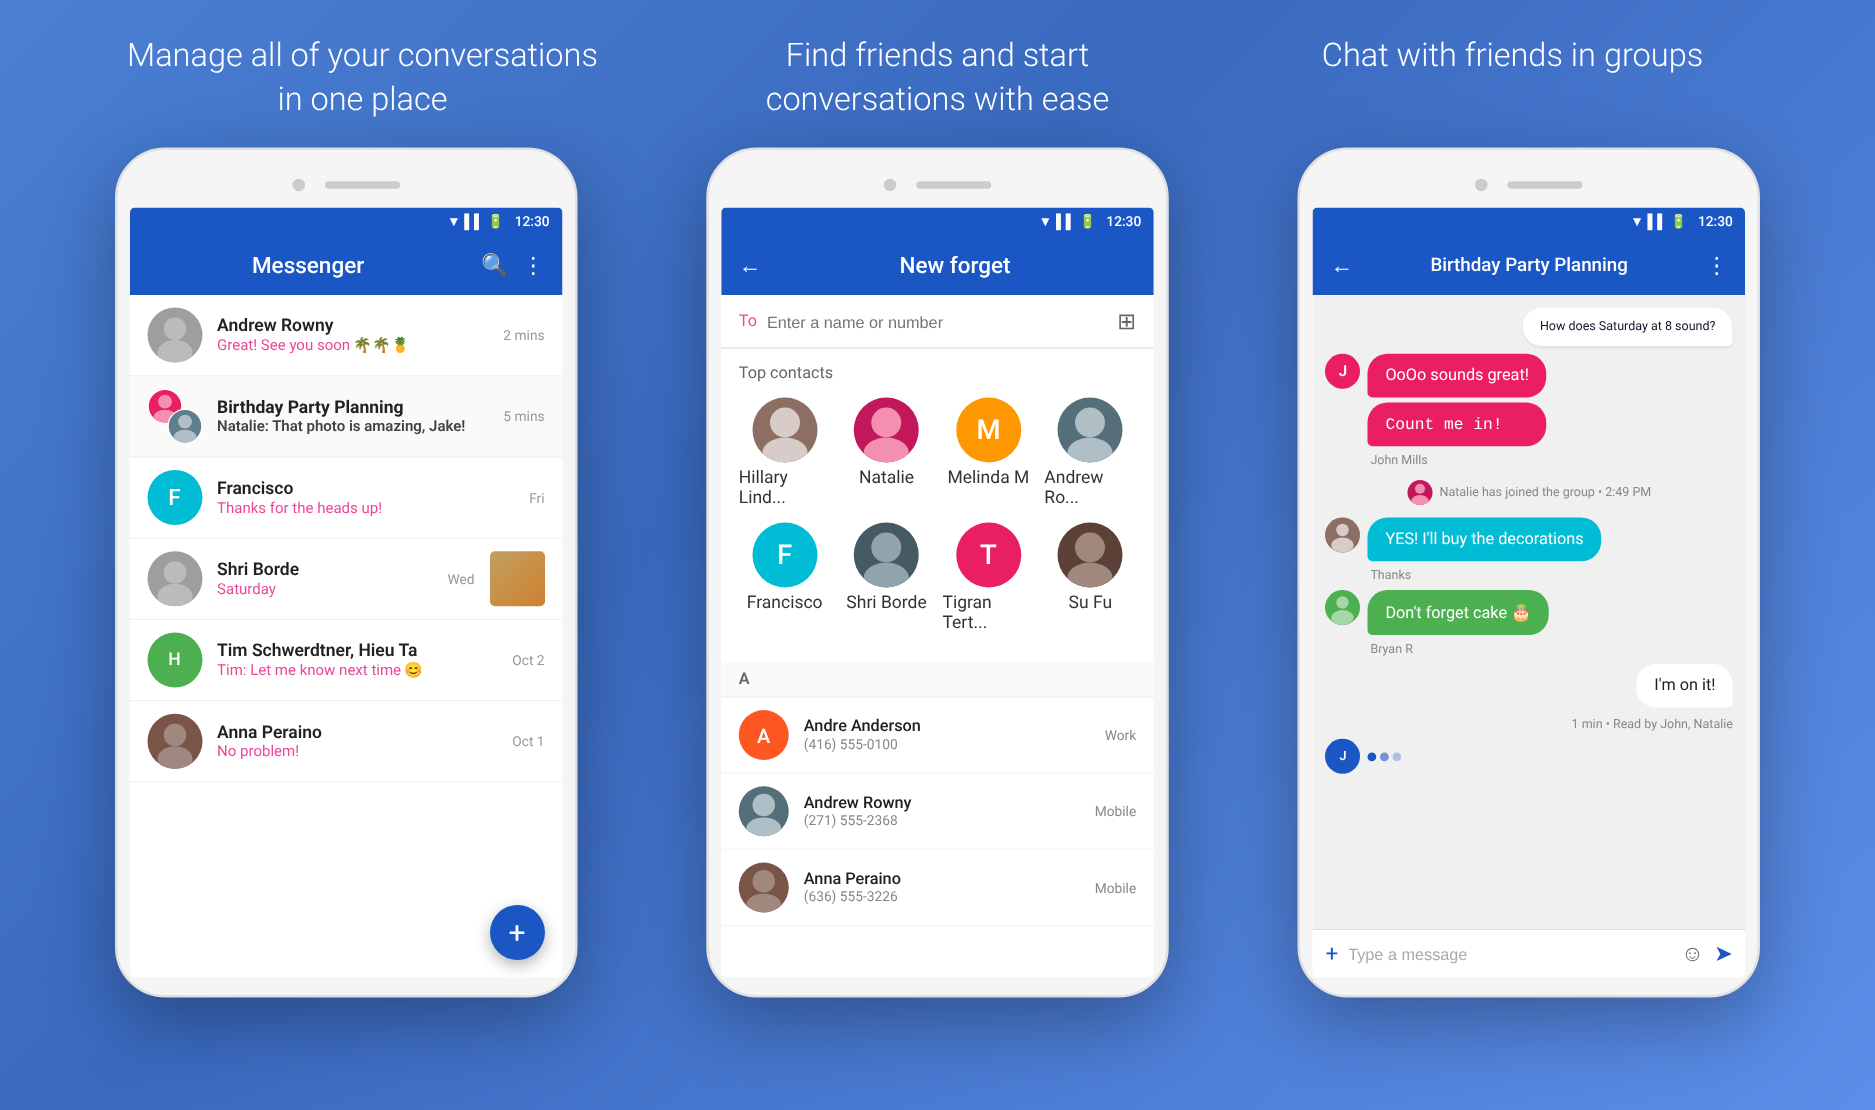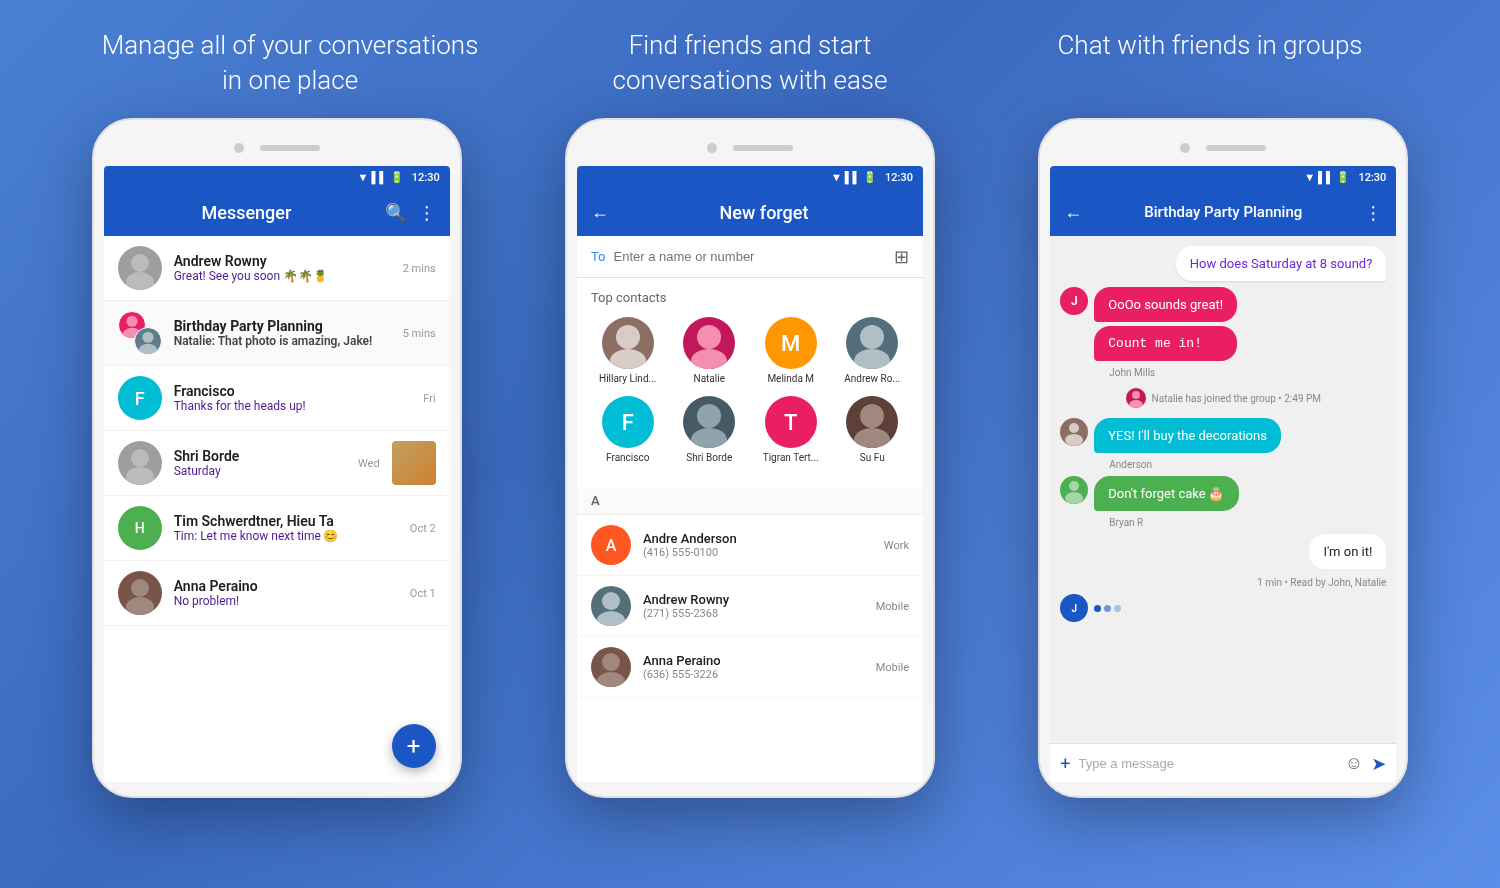--- a/index.html
+++ b/index.html
@@ -146,21 +146,21 @@
       align-items: center;
       justify-content: center;
       font-size: 18px;
       font-weight: 500;
       color: white;
       overflow: hidden;
     }
 
     .conv-content { flex: 1; min-width: 0; }
     .conv-name { font-size: 14px; font-weight: 600; color: #212121; }
-    .conv-preview { font-size: 12px; color: #4c1d95; white-space: nowrap; overflow: hidden; text-overflow: ellipsis; }
+    .conv-preview { font-size: 12px; color: #ec4899; white-space: nowrap; overflow: hidden; text-overflow: ellipsis; }
     .conv-time { font-size: 11px; color: #999; }
 
     .conv-thumb {
       width: 44px;
       height: 44px;
       border-radius: 4px;
       background: linear-gradient(135deg, #e0a060, #c07030);
       flex-shrink: 0;
     }
 
@@ -209,21 +209,21 @@
 
     
     .to-field {
       display: flex;
       align-items: center;
       padding: 10px 14px;
       border-bottom: 1px solid #e0e0e0;
       gap: 8px;
     }
 
-    .to-label { color: #3b82f6; font-size: 13px; }
+    .to-label { color: #ec4899; font-size: 13px; }
     .to-input {
       flex: 1;
       font-size: 13px;
       color: #333;
       border: none;
       outline: none;
     }
 
     .dial-icon { color: #666; font-size: 18px; }
 
@@ -251,21 +251,21 @@
       border-radius: 50%;
       overflow: hidden;
       display: flex;
       align-items: center;
       justify-content: center;
       font-size: 22px;
       font-weight: 500;
       color: white;
     }
 
-    .contact-name { font-size: 10px; color: #333; text-align: center; }
+    .contact-name { font-size: 14px; color: #333; text-align: left; }
 
     .alpha-divider {
       padding: 6px 14px;
       font-size: 13px;
       font-weight: 600;
       color: #666;
       background: #fafafa;
       border-bottom: 1px solid #eee;
     }
 
@@ -308,22 +308,22 @@
 
     .msg-incoming {
       display: flex;
       justify-content: flex-end;
     }
 
     .msg-bubble-in {
       background: white;
       border-radius: 16px 16px 4px 16px;
       padding: 10px 14px;
-      font-size: 13px;
-      color: #6d28d9;
+      font-size: 10px;
+      color: #0f172a;
       max-width: 70%;
       box-shadow: 0 1px 2px rgba(0,0,0,0.1);
     }
 
     .msg-outgoing {
       display: flex;
       align-items: flex-start;
       gap: 6px;
     }
 
@@ -347,21 +347,21 @@
     }
 
     .msg-bubble-out {
       border-radius: 16px 16px 16px 4px;
       padding: 10px 14px;
       font-size: 13px;
       color: white;
       max-width: 200px;
     }
 
-    .msg-sender { font-size: 10px; color: #888; margin-top: 2px; margin-left: 15px; }
+    .msg-sender { font-size: 10px; color: #888; margin-top: 2px; margin-left: 2px; }
 
     .system-message {
       display: flex;
       align-items: center;
       justify-content: center;
       gap: 6px;
       font-size: 10px;
       color: #888;
       padding: 4px 0;
     }
@@ -739,21 +739,21 @@
 
         <div class="msg-outgoing">
           <div class="chat-avatar" style="background:#8d6e63; overflow:hidden;">
             <svg viewBox="0 0 28 28" width="28" height="28">
                 <circle cx="14" cy="10" r="5" fill="#d7ccc8"></circle>
                 <ellipse cx="14" cy="22" rx="9" ry="6" fill="#d7ccc8"></ellipse>
               </svg>
           </div>
           <div class="msg-group">
             <div class="msg-bubble-out" style="background:#00BCD4;">YES! I'll buy the decorations</div>
-            <div class="msg-sender">Anderson</div>
+            <div class="msg-sender">Thanks</div>
           </div>
         </div>
 
         <div class="msg-outgoing">
           <div class="chat-avatar" style="background:#4CAF50; overflow:hidden; font-size:10px;">
             <svg viewBox="0 0 28 28" width="28" height="28">
                 <circle cx="14" cy="10" r="5" fill="#a5d6a7"></circle>
                 <ellipse cx="14" cy="22" rx="9" ry="6" fill="#a5d6a7"></ellipse>
               </svg>
           </div>

